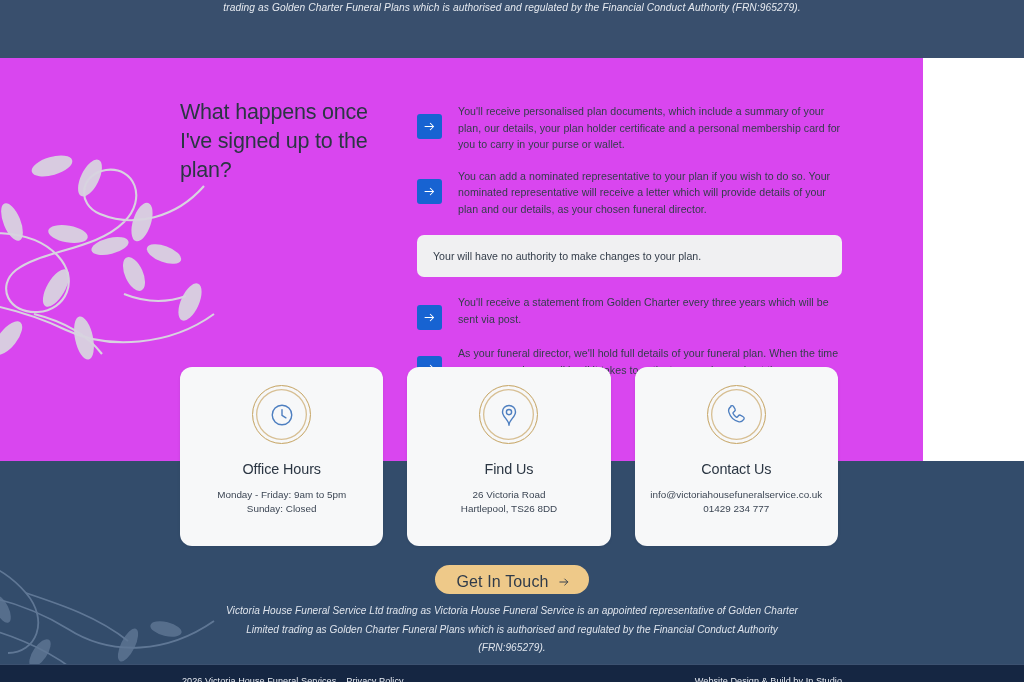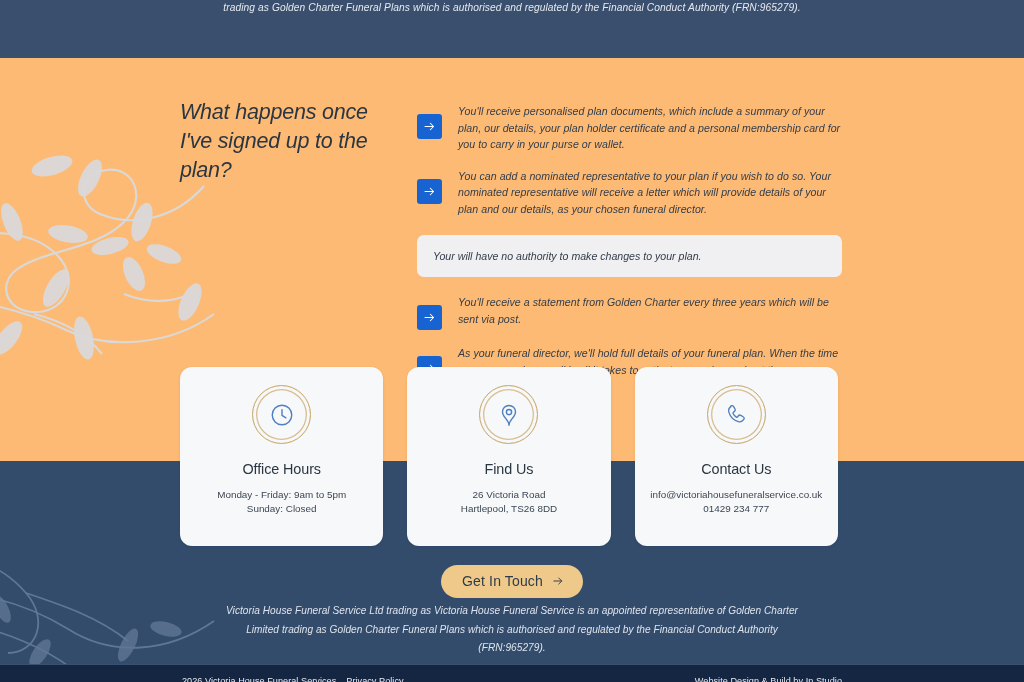--- a/index.html
+++ b/index.html
@@ -48,25 +48,24 @@
     font-size: 10.2px;
     line-height: 19px;
     color: #e6eaf0;
     letter-spacing: .1px;
   }
 
   
   .white-section {
     position: absolute;
     left: 0; top: 58px;
-    width: 1024px;
+    width: 923px;
     height: 403px;
-    background: #fdba74;
+    background: #d946ef;
     overflow: hidden;
-    font-style: italic;
   }
 
   .vine-light {
     position: absolute;
     left: -62px;
     top: 68px;
     width: 300px;
     height: 250px;
     opacity: .95;
     pointer-events: none;
@@ -208,23 +207,23 @@
     z-index: 6;
   }
   .cta-btn {
     display: inline-flex;
     align-items: center;
     gap: 9px;
     background: #eec989;
     color: #2f3b4a;
     border: none;
     border-radius: 20px;
-    padding: 8px 19px 9px 21px;
+    padding: 8px 19px 3px 21px;
     font-family: "Liberation Sans", sans-serif;
-    font-size: 14px;
+    font-size: 16px;
     letter-spacing: .15px;
     cursor: pointer;
   }
   .cta-btn svg { display: block; }
 
   
   .disclaimer-bottom {
     position: absolute;
     left: 0;
     top: 602px;

